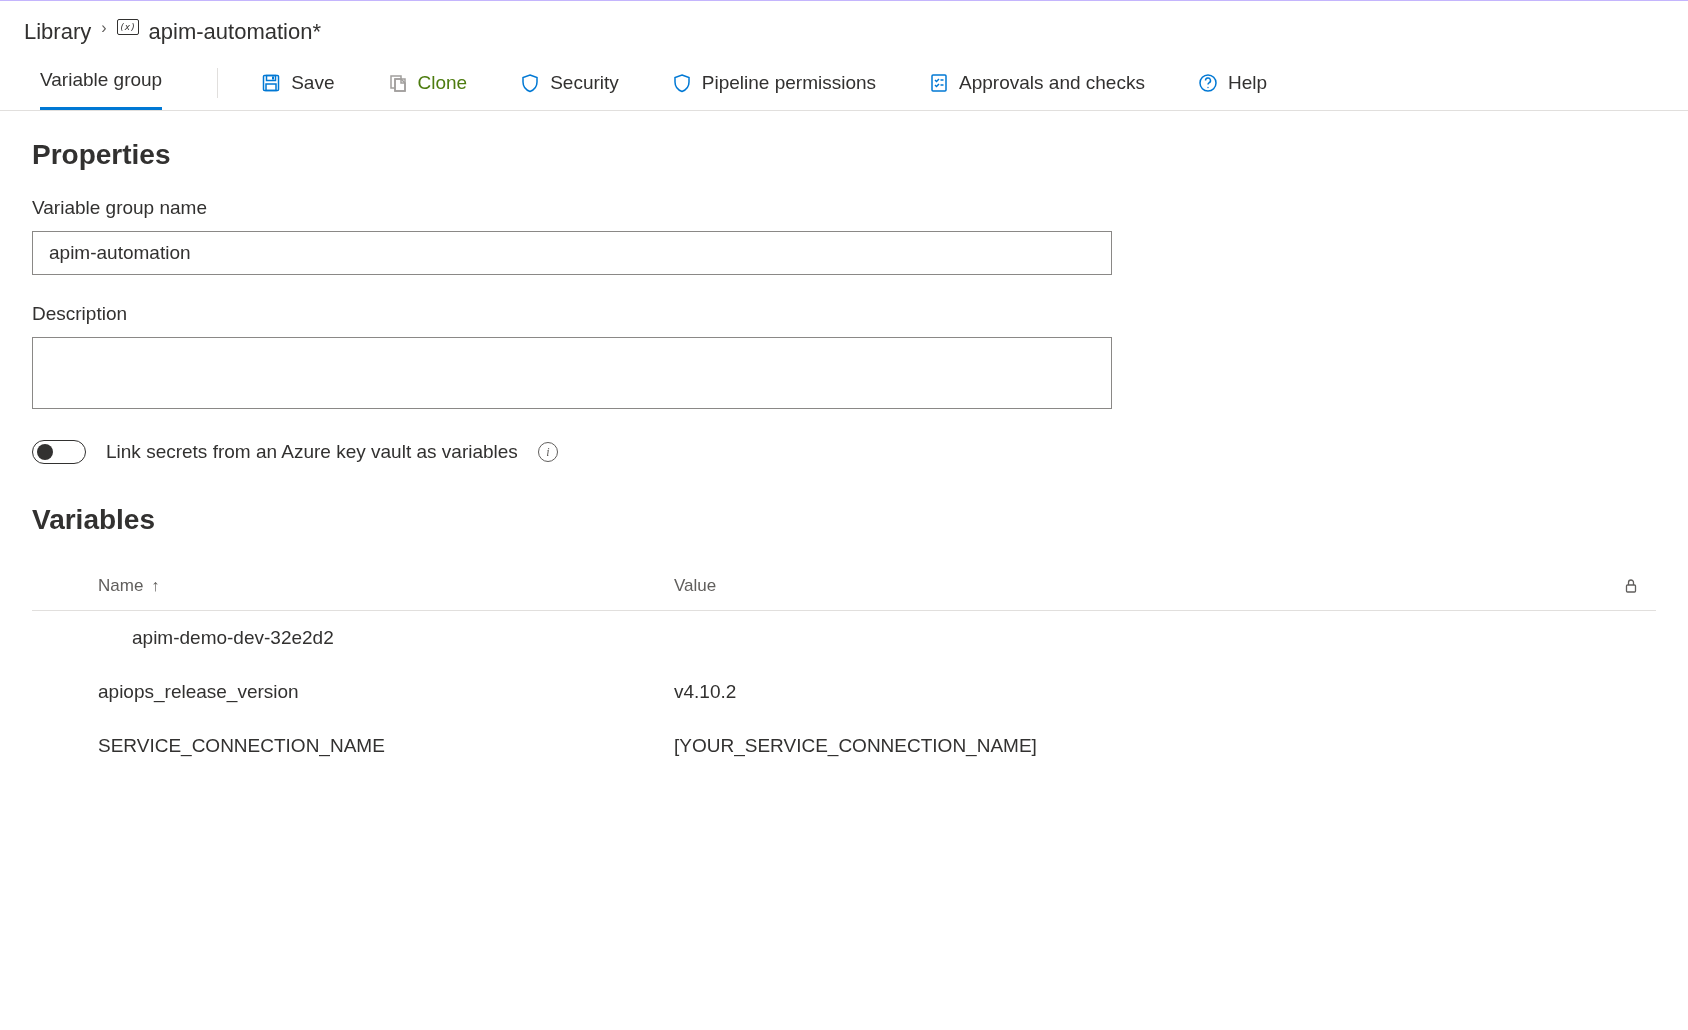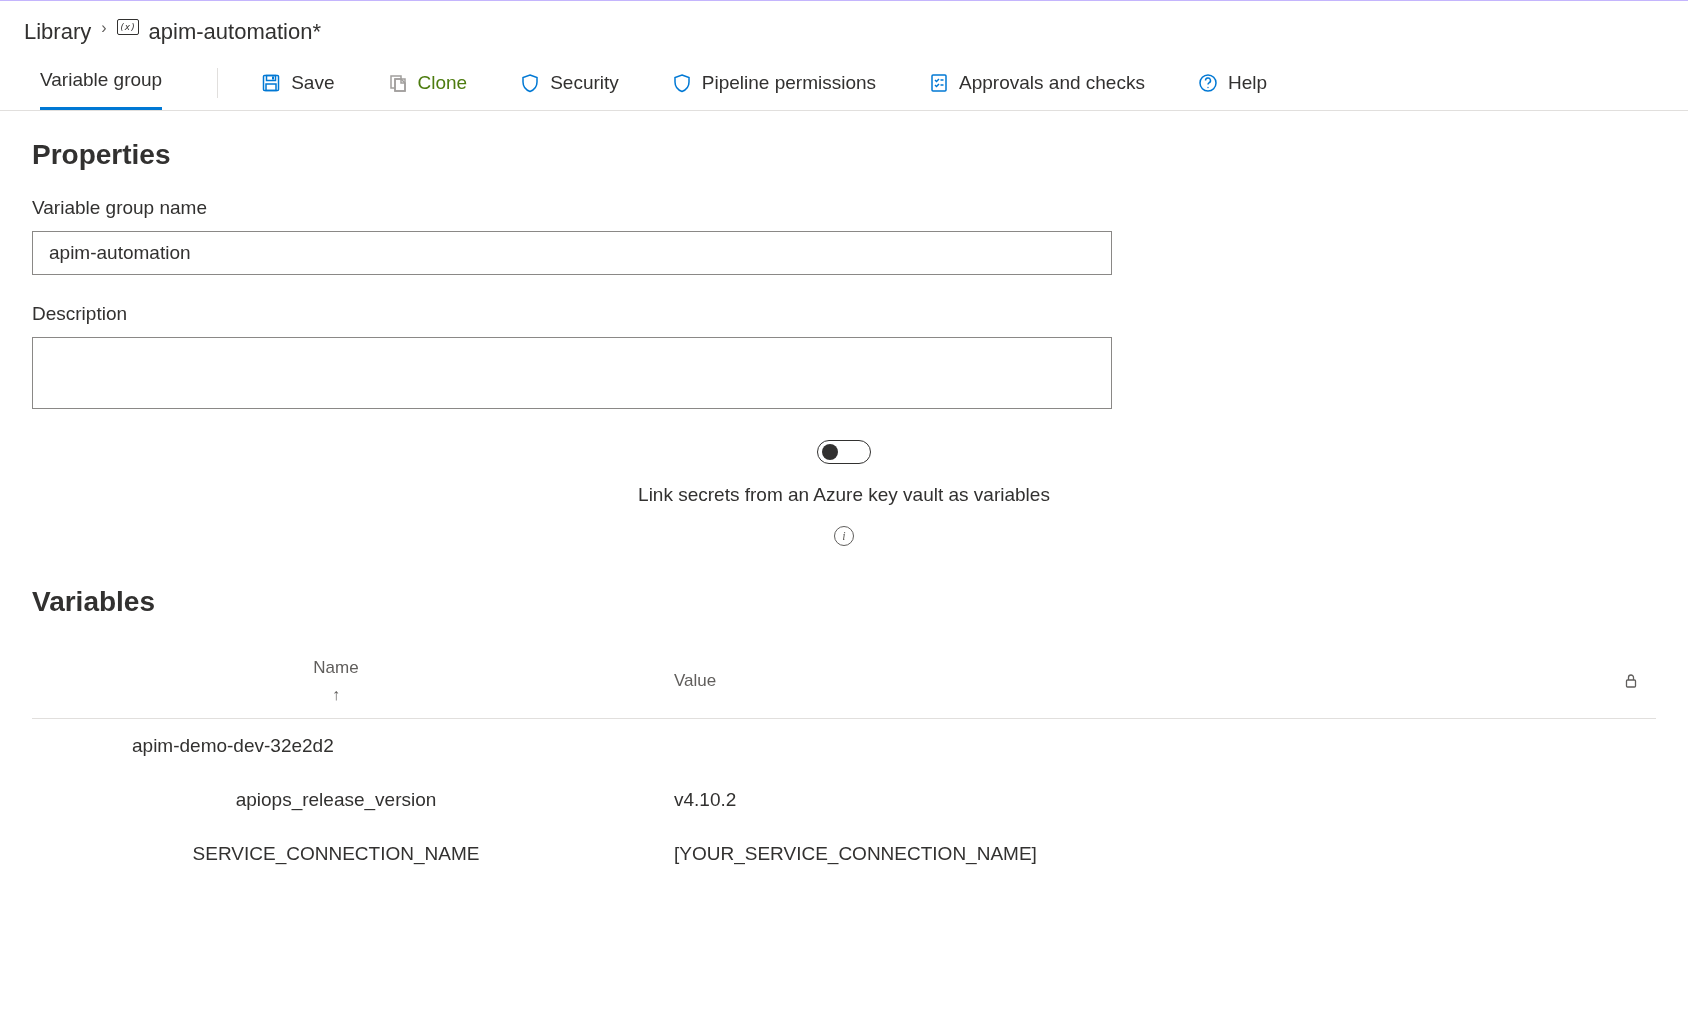--- a/index.html
+++ b/index.html
@@ -135,21 +135,20 @@
     }
     .field-group {
       margin-bottom: 28px;
     }
     .toggle-row {
       display: flex;
       align-items: center;
       gap: 20px;
       margin-top: 18px;
       margin-bottom: 40px;
-      flex-direction: column;
     }
     .toggle {
       width: 54px;
       height: 24px;
       border: 1px solid #323130;
       border-radius: 12px;
       position: relative;
       cursor: pointer;
       background: #fff;
     }
@@ -190,21 +189,20 @@
       border-bottom: 1px solid #e1dfdd;
       font-size: 17px;
       color: #605e5c;
     }
     .col-name {
       width: 542px;
       padding-left: 66px;
       display: flex;
       align-items: center;
       gap: 8px;
-      flex-direction: column;
     }
     .col-value {
       flex: 1;
       padding-left: 100px;
     }
     .col-lock {
       width: 50px;
       display: flex;
       justify-content: center;
     }

